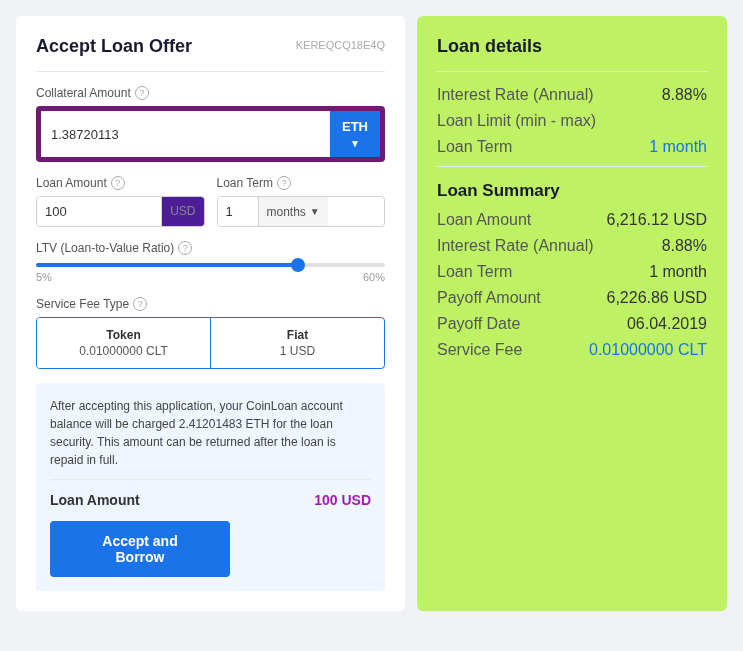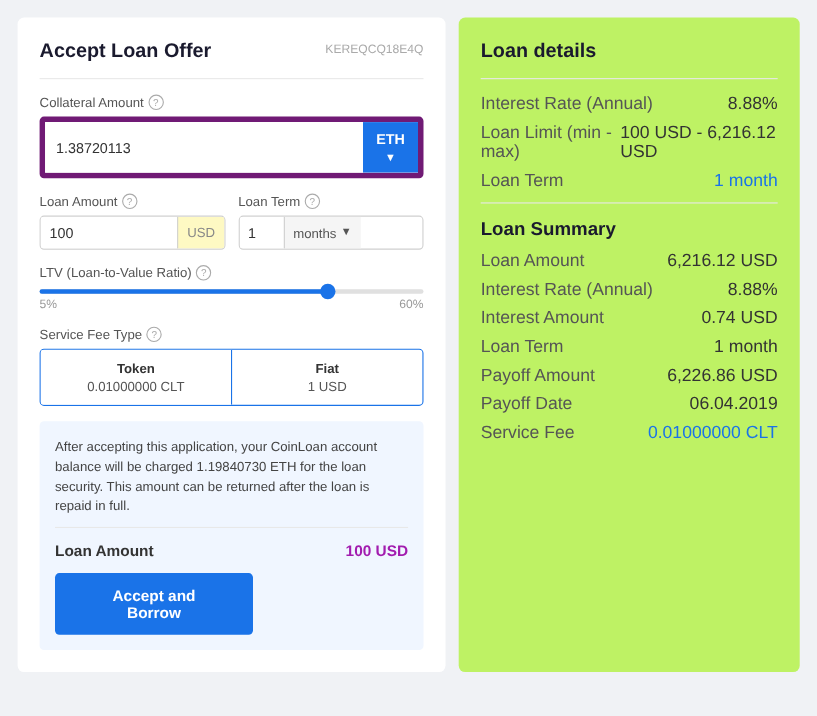--- a/index.html
+++ b/index.html
@@ -119,21 +119,21 @@
     .small-input-group input {
       flex: 1;
       border: none;
       outline: none;
       padding: 7px 8px;
       font-size: 13px;
       color: #333;
       width: 60px;
     }
     .small-input-group .unit-label {
-      background: #fef9c3;
+      background: #4c1d95;
       padding: 7px 8px;
       font-size: 12px;
       color: #888;
       border-left: 1px solid #d0d0d0;
     }
     .months-select {
       display: flex;
       border: 1px solid #d0d0d0;
       border-radius: 4px;
       overflow: hidden;
@@ -392,65 +392,60 @@
           <div class="fee-option-value">0.01000000 CLT</div>
         </div>
         <div class="fee-option">
           <div class="fee-option-title">Fiat</div>
           <div class="fee-option-value">1 USD</div>
         </div>
       </div>
     </div>
 
     <div class="info-box">
-      <p>After accepting this application, your CoinLoan account balance will be charged 1.19840730 ETH for the loan security. This amount can be returned after the loan is repaid in full.</p>
+      <p>After accepting this application, your CoinLoan account balance will be charged 2.41201483 ETH for the loan security. This amount can be returned after the loan is repaid in full.</p>
       <div class="loan-amount-summary">
         <span class="loan-amount-label">Loan Amount</span>
         <span class="loan-amount-value">100 USD</span>
       </div>
       <button class="accept-btn">Accept and Borrow</button>
     </div>
   </div>
 
   <div class="right-panel">
     <div class="title-row">
       <span class="panel-title">Loan details</span>
     </div>
 
     <div class="details-row">
       <span class="details-label">Interest Rate (Annual)</span>
       <span class="details-value">8.88%</span>
     </div>
     <div class="details-row">
       <span class="details-label">Loan Limit (min - max)</span>
-      <span class="details-value">100 USD - 6,216.12 USD</span>
     </div>
     <div class="details-row">
       <span class="details-label">Loan Term</span>
       <span class="details-value blue">1 month</span>
     </div>
 
     <hr class="divider">
 
     <div class="section-title">Loan Summary</div>
 
     <div class="summary-section" id="summary-rows">
     <div class="details-row">
           <span class="details-label">Loan Amount</span>
           <span class="details-value">6,216.12 USD</span>
         </div>
         <div class="details-row">
           <span class="details-label">Interest Rate (Annual)</span>
           <span class="details-value">8.88%</span>
         </div>
         <div class="details-row">
-          <span class="details-label">Interest Amount</span>
-          <span class="details-value">0.74 USD</span>
-        </div>
-        <div class="details-row">
           <span class="details-label">Loan Term</span>
           <span class="details-value">1 month</span>
         </div>
         <div class="details-row">
           <span class="details-label">Payoff Amount</span>
           <span class="details-value">6,226.86 USD</span>
         </div>
         <div class="details-row">
           <span class="details-label">Payoff Date</span>
           <span class="details-value">06.04.2019</span>

